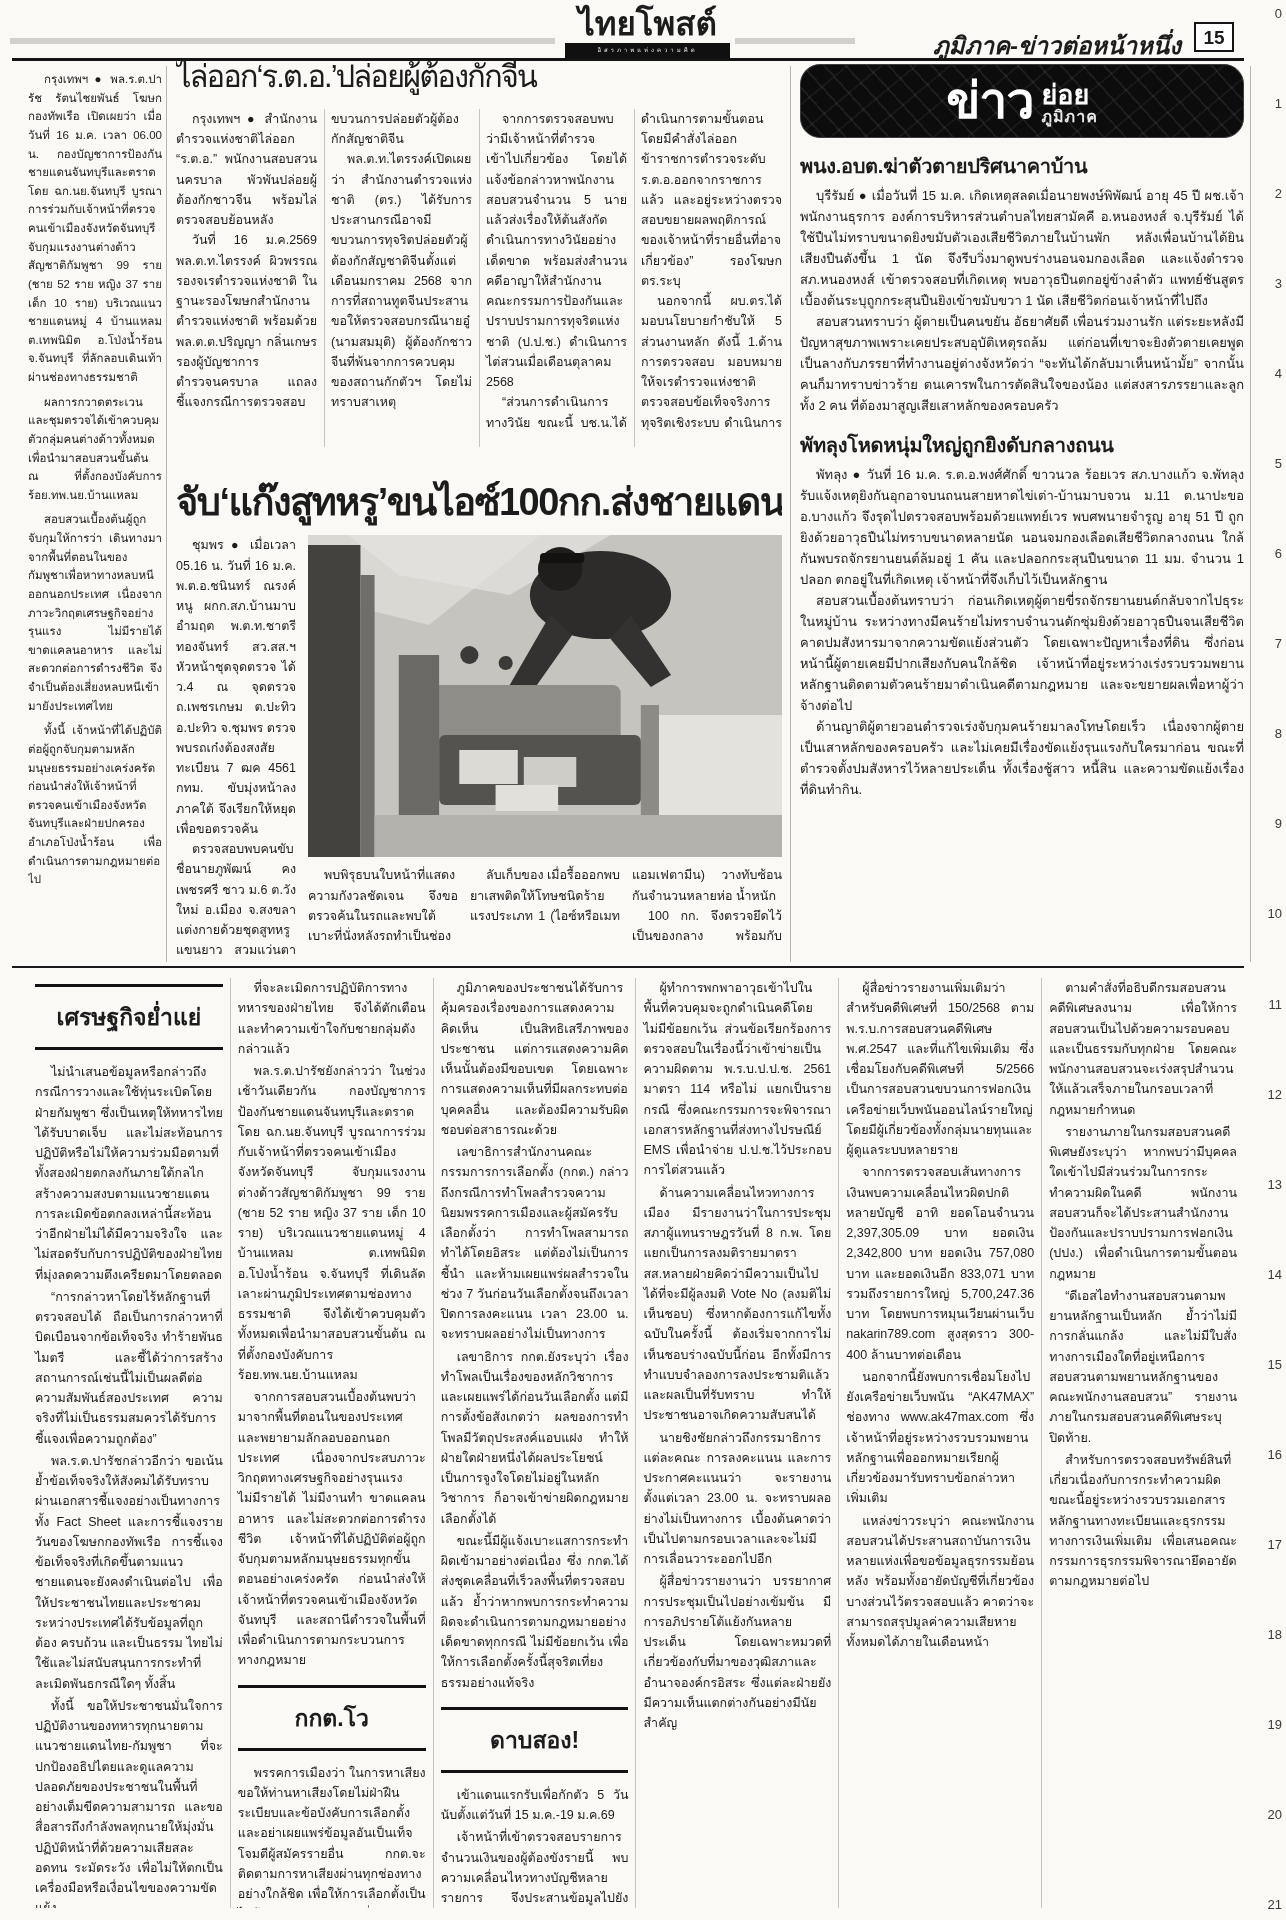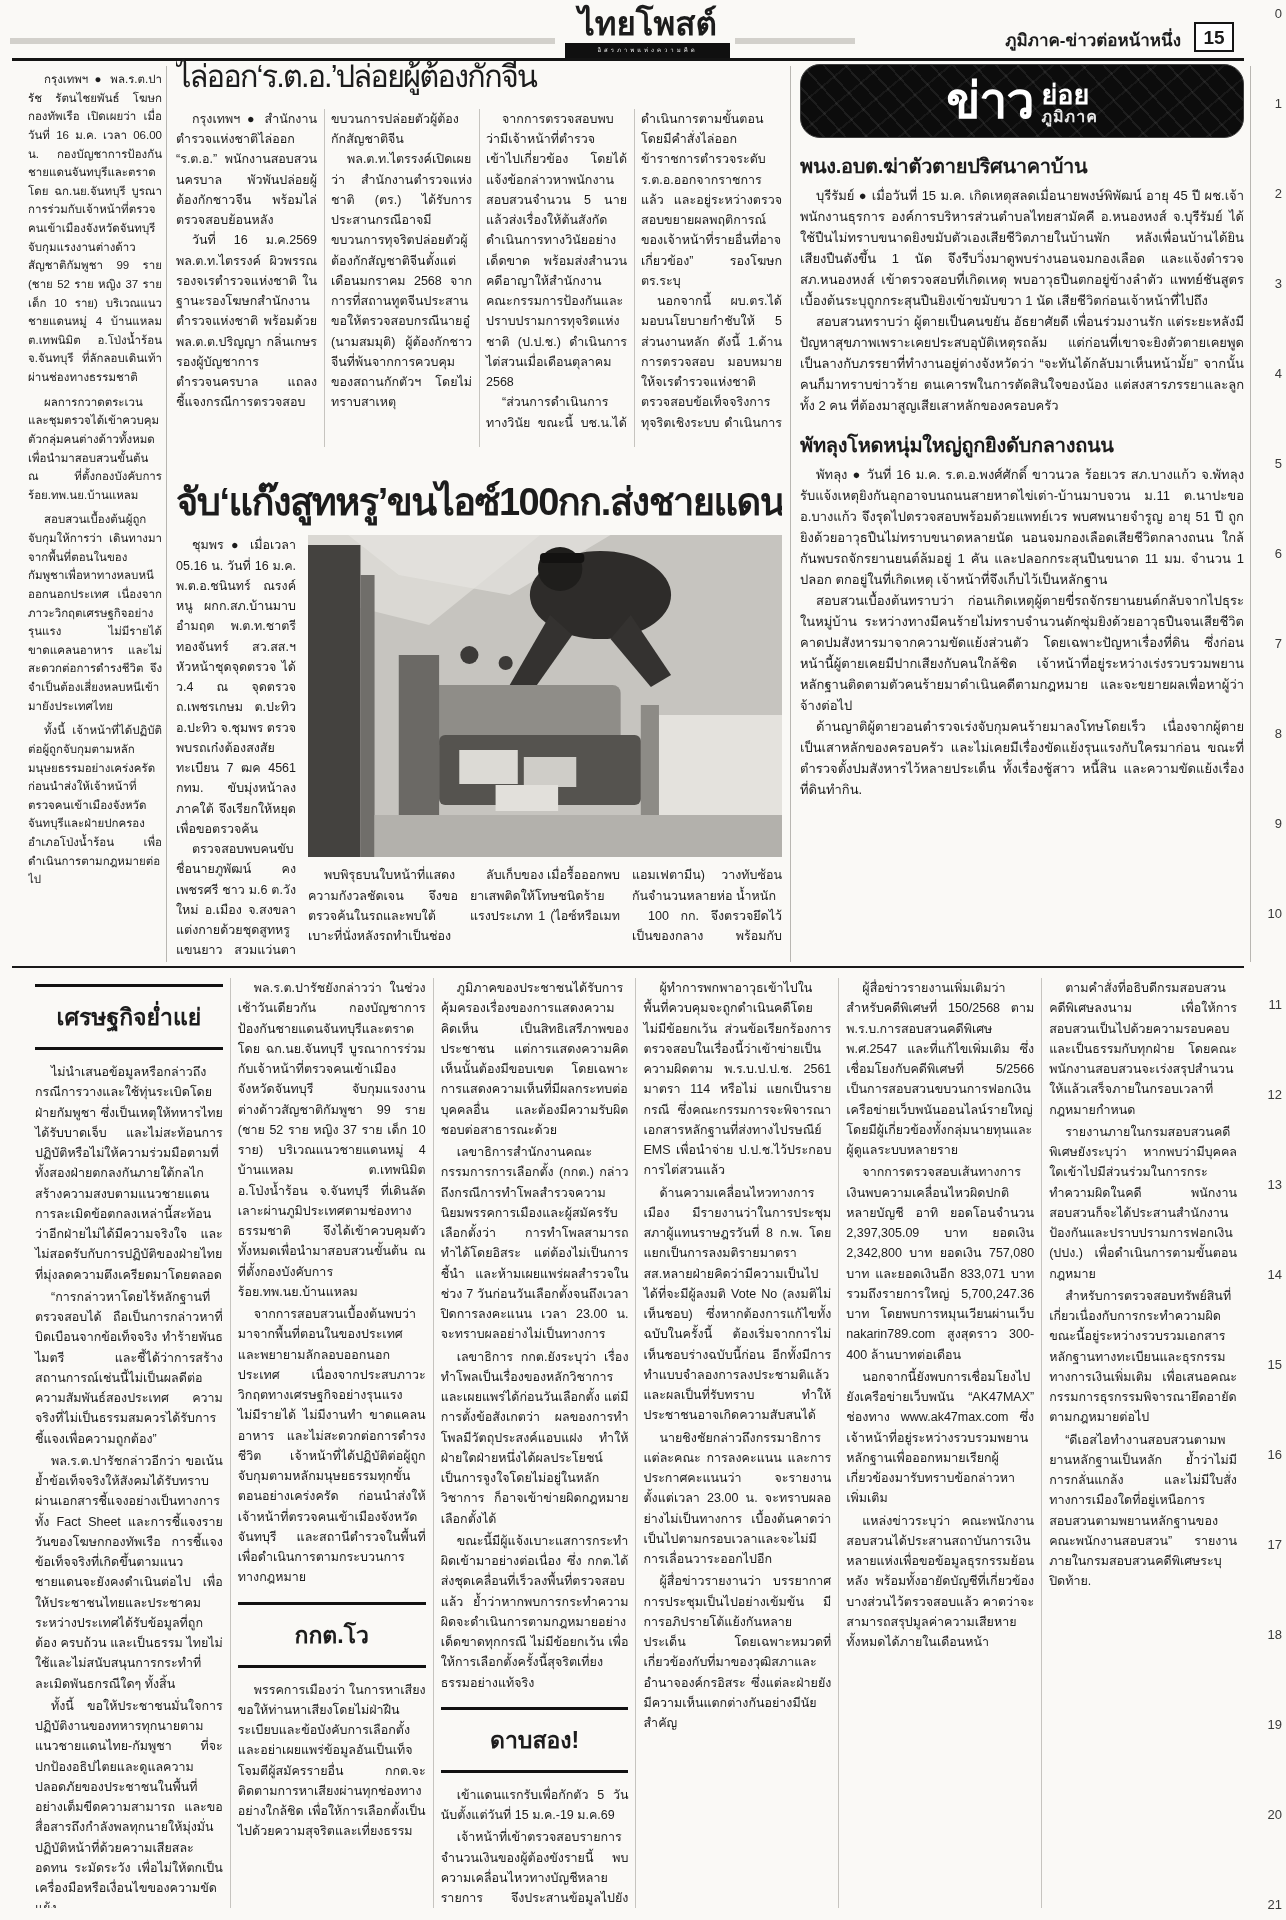--- a/index.html
+++ b/index.html
@@ -15,21 +15,21 @@
     font-size:13px; color:#3a3a3a; text-align:right; z-index:5; }
   
   .masthead { position:absolute; top:0; left:0; right:30px; height:62px; }
   .mast-rule { position:absolute; top:38px; height:6px; background:#d2d0cb; }
   .mast-rule.left { left:10px; width:545px; }
   .mast-rule.right { left:735px; width:120px; }
   .logo-wrap { position:absolute; left:565px; top:6px; width:165px; text-align:center; }
   .logo-text { font-size:33px; font-weight:bold; letter-spacing:0; line-height:1.1; }
   .logo-bar { margin-top:1px; background:#101010; color:#efefef; font-size:6px;
     letter-spacing:3px; padding:2px 4px 3px; white-space:nowrap; overflow:hidden; }
-  .section-label { position:absolute; right:75px; top:26px; font-size:17px; font-weight:bold; }
+  .section-label { position:absolute; right:75px; top:26px; font-size:24px; font-weight:bold;font-style:italic; }
   .page-num-box { position:absolute; right:22px; top:22px; width:40px; height:30px;
     border:2px solid #141414; background:#fff; font-size:19px; font-weight:bold;
     text-align:center; line-height:27px; }
   .double-rule { position:absolute; top:58px; left:12px; right:42px; height:3px; background:#141414; }
   
   p.body { font-size:12.5px; line-height:1.62; text-align:justify; text-indent:16px; }
   .vrule { position:absolute; width:1px; background:#b9b7b2; }
   
   .kicker-col { position:absolute; left:28px; top:64px; width:134px; height:898px; overflow:hidden; }
   .kicker-headline { font-size:25px; font-weight:bold; line-height:1.32; letter-spacing:-0.5px; }
@@ -212,20 +212,21 @@
     <div class="bcol">
       <div class="cont-head">เศรษฐกิจย่ำแย่</div>
       <p class="body">ไม่นำเสนอข้อมูลหรือกล่าวถึงกรณีการวางและใช้ทุ่นระเบิดโดยฝ่ายกัมพูชา ซึ่งเป็นเหตุให้ทหารไทยได้รับบาดเจ็บ และไม่สะท้อนการปฏิบัติหรือไม่ให้ความร่วมมือตามที่ทั้งสองฝ่ายตกลงกันภายใต้กลไกสร้างความสงบตามแนวชายแดน การละเมิดข้อตกลงเหล่านี้สะท้อนว่าอีกฝ่ายไม่ได้มีความจริงใจ และไม่สอดรับกับการปฏิบัติของฝ่ายไทยที่มุ่งลดความตึงเครียดมาโดยตลอด</p>
       <p class="body">“การกล่าวหาโดยไร้หลักฐานที่ตรวจสอบได้ ถือเป็นการกล่าวหาที่บิดเบือนจากข้อเท็จจริง ทำร้ายพันธไมตรี และชี้ได้ว่าการสร้างสถานการณ์เช่นนี้ไม่เป็นผลดีต่อความสัมพันธ์สองประเทศ ความจริงที่ไม่เป็นธรรมสมควรได้รับการชี้แจงเพื่อความถูกต้อง”</p>
       <p class="body">พล.ร.ต.ปารัชกล่าวอีกว่า ขอเน้นย้ำข้อเท็จจริงให้สังคมได้รับทราบผ่านเอกสารชี้แจงอย่างเป็นทางการทั้ง Fact Sheet และการชี้แจงรายวันของโฆษกกองทัพเรือ การชี้แจงข้อเท็จจริงที่เกิดขึ้นตามแนวชายแดนจะยังคงดำเนินต่อไป เพื่อให้ประชาชนไทยและประชาคมระหว่างประเทศได้รับข้อมูลที่ถูกต้อง ครบถ้วน และเป็นธรรม ไทยไม่ใช้และไม่สนับสนุนการกระทำที่ละเมิดพันธกรณีใดๆ ทั้งสิ้น</p>
       <p class="body">ทั้งนี้ ขอให้ประชาชนมั่นใจการปฏิบัติงานของทหารทุกนายตามแนวชายแดนไทย-กัมพูชา ที่จะปกป้องอธิปไตยและดูแลความปลอดภัยของประชาชนในพื้นที่อย่างเต็มขีดความสามารถ และขอสื่อสารถึงกำลังพลทุกนายให้มุ่งมั่นปฏิบัติหน้าที่ด้วยความเสียสละ อดทน ระมัดระวัง เพื่อไม่ให้ตกเป็นเครื่องมือหรือเงื่อนไขของความขัดแย้ง</p>
 
     </div>
 
     <div class="bcol">
+      <p class="body">ที่จะละเมิดการปฏิบัติการทางทหารของฝ่ายไทย จึงได้ตักเตือนและทำความเข้าใจกับชายกลุ่มดังกล่าวแล้ว</p>
       <p class="body">พล.ร.ต.ปารัชยังกล่าวว่า ในช่วงเช้าวันเดียวกัน กองบัญชาการป้องกันชายแดนจันทบุรีและตราด โดย ฉก.นย.จันทบุรี บูรณาการร่วมกับเจ้าหน้าที่ตรวจคนเข้าเมืองจังหวัดจันทบุรี จับกุมแรงงานต่างด้าวสัญชาติกัมพูชา 99 ราย (ชาย 52 ราย หญิง 37 ราย เด็ก 10 ราย) บริเวณแนวชายแดนหมู่ 4 บ้านแหลม ต.เทพนิมิต อ.โป่งน้ำร้อน จ.จันทบุรี ที่เดินลัดเลาะผ่านภูมิประเทศตามช่องทางธรรมชาติ จึงได้เข้าควบคุมตัวทั้งหมดเพื่อนำมาสอบสวนขั้นต้น ณ ที่ตั้งกองบังคับการ ร้อย.ทพ.นย.บ้านแหลม</p>
       <p class="body">จากการสอบสวนเบื้องต้นพบว่า มาจากพื้นที่ตอนในของประเทศ และพยายามลักลอบออกนอกประเทศ เนื่องจากประสบภาวะวิกฤตทางเศรษฐกิจอย่างรุนแรง ไม่มีรายได้ ไม่มีงานทำ ขาดแคลนอาหาร และไม่สะดวกต่อการดำรงชีวิต เจ้าหน้าที่ได้ปฏิบัติต่อผู้ถูกจับกุมตามหลักมนุษยธรรมทุกขั้นตอนอย่างเคร่งครัด ก่อนนำส่งให้เจ้าหน้าที่ตรวจคนเข้าเมืองจังหวัดจันทบุรี และสถานีตำรวจในพื้นที่ เพื่อดำเนินการตามกระบวนการทางกฎหมาย</p>
       <div class="cont-head mid">กกต.โว</div>
       <p class="body">พรรคการเมืองว่า ในการหาเสียงขอให้ท่านหาเสียงโดยไม่ฝ่าฝืนระเบียบและข้อบังคับการเลือกตั้ง และอย่าเผยแพร่ข้อมูลอันเป็นเท็จโจมตีผู้สมัครรายอื่น กกต.จะติดตามการหาเสียงผ่านทุกช่องทางอย่างใกล้ชิด เพื่อให้การเลือกตั้งเป็นไปด้วยความสุจริตและเที่ยงธรรม</p>
 
     </div>
 
     <div class="bcol">
       <p class="body">ภูมิภาคของประชาชนได้รับการคุ้มครองเรื่องของการแสดงความคิดเห็น เป็นสิทธิเสรีภาพของประชาชน แต่การแสดงความคิดเห็นนั้นต้องมีขอบเขต โดยเฉพาะการแสดงความเห็นที่มีผลกระทบต่อบุคคลอื่น และต้องมีความรับผิดชอบต่อสาธารณะด้วย</p>
       <p class="body">เลขาธิการสำนักงานคณะกรรมการการเลือกตั้ง (กกต.) กล่าวถึงกรณีการทำโพลสำรวจความนิยมพรรคการเมืองและผู้สมัครรับเลือกตั้งว่า การทำโพลสามารถทำได้โดยอิสระ แต่ต้องไม่เป็นการชี้นำ และห้ามเผยแพร่ผลสำรวจในช่วง 7 วันก่อนวันเลือกตั้งจนถึงเวลาปิดการลงคะแนน เวลา 23.00 น. จะทราบผลอย่างไม่เป็นทางการ</p>
@@ -247,18 +248,18 @@
     <div class="bcol">
       <p class="body">ผู้สื่อข่าวรายงานเพิ่มเติมว่า สำหรับคดีพิเศษที่ 150/2568 ตาม พ.ร.บ.การสอบสวนคดีพิเศษ พ.ศ.2547 และที่แก้ไขเพิ่มเติม ซึ่งเชื่อมโยงกับคดีพิเศษที่ 5/2566 เป็นการสอบสวนขบวนการฟอกเงินเครือข่ายเว็บพนันออนไลน์รายใหญ่ โดยมีผู้เกี่ยวข้องทั้งกลุ่มนายทุนและผู้ดูแลระบบหลายราย</p>
       <p class="body">จากการตรวจสอบเส้นทางการเงินพบความเคลื่อนไหวผิดปกติหลายบัญชี อาทิ ยอดโอนจำนวน 2,397,305.09 บาท ยอดเงิน 2,342,800 บาท ยอดเงิน 757,080 บาท และยอดเงินอีก 833,071 บาท รวมถึงรายการใหญ่ 5,700,247.36 บาท โดยพบการหมุนเวียนผ่านเว็บ nakarin789.com สูงสุดราว 300-400 ล้านบาทต่อเดือน</p>
       <p class="body">นอกจากนี้ยังพบการเชื่อมโยงไปยังเครือข่ายเว็บพนัน “AK47MAX” ช่องทาง www.ak47max.com ซึ่งเจ้าหน้าที่อยู่ระหว่างรวบรวมพยานหลักฐานเพื่อออกหมายเรียกผู้เกี่ยวข้องมารับทราบข้อกล่าวหาเพิ่มเติม</p>
       <p class="body">แหล่งข่าวระบุว่า คณะพนักงานสอบสวนได้ประสานสถาบันการเงินหลายแห่งเพื่อขอข้อมูลธุรกรรมย้อนหลัง พร้อมทั้งอายัดบัญชีที่เกี่ยวข้องบางส่วนไว้ตรวจสอบแล้ว คาดว่าจะสามารถสรุปมูลค่าความเสียหายทั้งหมดได้ภายในเดือนหน้า</p>
     </div>
 
     <div class="bcol">
       <p class="body">ตามคำสั่งที่อธิบดีกรมสอบสวนคดีพิเศษลงนาม เพื่อให้การสอบสวนเป็นไปด้วยความรอบคอบและเป็นธรรมกับทุกฝ่าย โดยคณะพนักงานสอบสวนจะเร่งสรุปสำนวนให้แล้วเสร็จภายในกรอบเวลาที่กฎหมายกำหนด</p>
       <p class="body">รายงานภายในกรมสอบสวนคดีพิเศษยังระบุว่า หากพบว่ามีบุคคลใดเข้าไปมีส่วนร่วมในการกระทำความผิดในคดี พนักงานสอบสวนก็จะได้ประสานสำนักงานป้องกันและปราบปรามการฟอกเงิน (ปปง.) เพื่อดำเนินการตามขั้นตอนกฎหมาย</p>
+      <p class="body">“ดีเอสไอทำงานสอบสวนตามพยานหลักฐานเป็นหลัก ย้ำว่าไม่มีการกลั่นแกล้ง และไม่มีใบสั่งทางการเมืองใดที่อยู่เหนือการสอบสวนตามพยานหลักฐานของคณะพนักงานสอบสวน” รายงานภายในกรมสอบสวนคดีพิเศษระบุปิดท้าย.</p>
       <p class="body">สำหรับการตรวจสอบทรัพย์สินที่เกี่ยวเนื่องกับการกระทำความผิด ขณะนี้อยู่ระหว่างรวบรวมเอกสารหลักฐานทางทะเบียนและธุรกรรมทางการเงินเพิ่มเติม เพื่อเสนอคณะกรรมการธุรกรรมพิจารณายึดอายัดตามกฎหมายต่อไป</p>
-      <p class="body">“ดีเอสไอทำงานสอบสวนตามพยานหลักฐานเป็นหลัก ย้ำว่าไม่มีการกลั่นแกล้ง และไม่มีใบสั่งทางการเมืองใดที่อยู่เหนือการสอบสวนตามพยานหลักฐานของคณะพนักงานสอบสวน” รายงานภายในกรมสอบสวนคดีพิเศษระบุปิดท้าย.</p>
     </div>
 
   </div>
 </div>
 
 </body></html>

